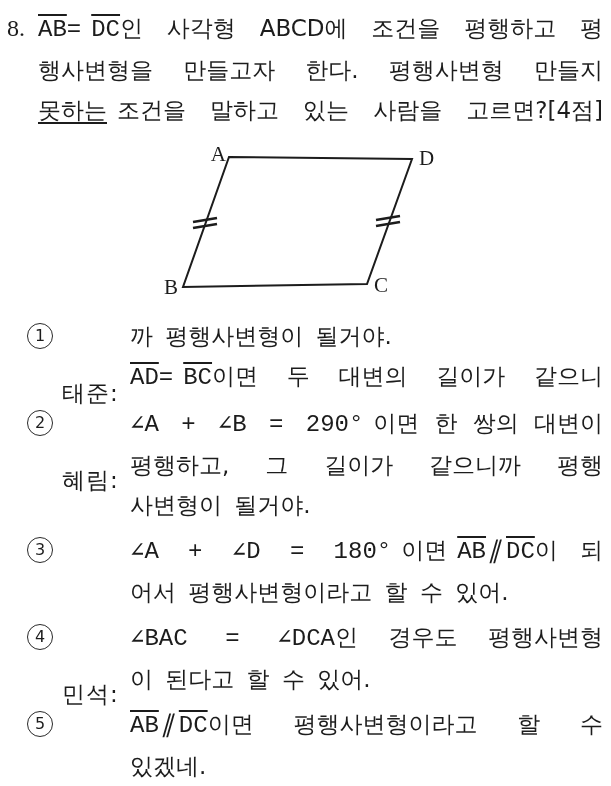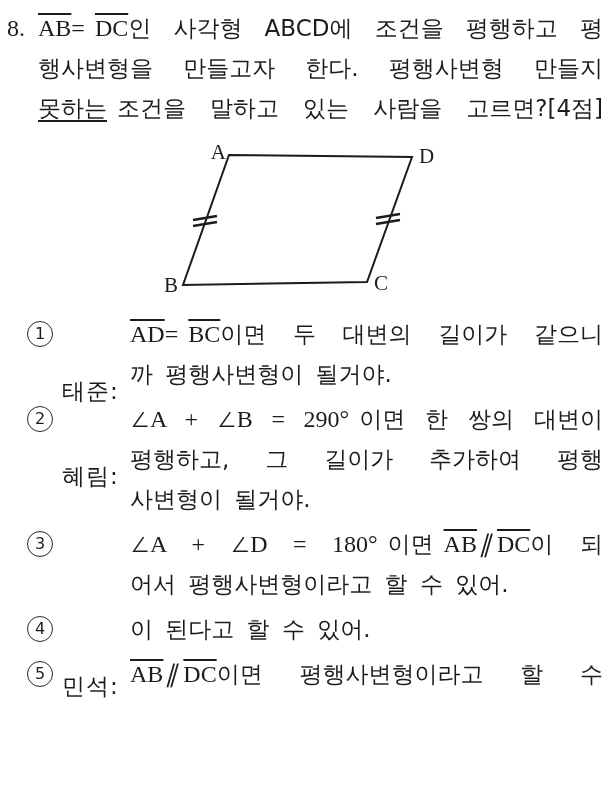--- a/index.html
+++ b/index.html
@@ -24,21 +24,21 @@
     font-size:24px; line-height:40px;
   }
   .tline {
     line-height:40px;
     word-spacing:5px;
     text-align:justify;
     text-align-last:justify;
   }
   
   .m {
-    font-family:Liberation Serif, serif;
+    font-family:Liberation Mono, monospace;
     font-size:24px;
   }
   .ov { text-decoration:overline; text-decoration-thickness:1.6px; }
   .ul { text-decoration:underline; text-decoration-thickness:1.6px; text-underline-offset:4px; }
   .sp-r { margin-right:10px; }
   .par {
     display:inline-block;
     transform:skewX(-16deg);
     font-family:"DejaVu Sans", sans-serif;
     margin:0 4px;
@@ -94,43 +94,45 @@
       <text class="vtx" x="30" y="158" text-anchor="end">B</text>
       <text class="vtx" x="226" y="156" text-anchor="start">C</text>
     </svg>
   </div>
 
   <div class="choices">
 
     <div class="choice">
       <span class="cnum">1</span>
       <span class="cname">태준:</span>
+      <div class="stmt-line">까 평행사변형이 될거야.</div>
       <div class="stmt-line jl"><span class="m ov">AD</span><span class="m sp-r">=</span><span class="m ov">BC</span><span>이면 두 대변의 길이가 같으니</span></div>
-      <div class="stmt-line">까 평행사변형이 될거야.</div>
     </div>
 
     <div class="choice">
       <span class="cnum">2</span>
       <span class="cname">혜림:</span>
       <div class="stmt-line jl"><span class="m sp-r">∠A + ∠B = 290°</span><span>이면 한 쌍의 대변이</span></div>
-      <div class="stmt-line jl">평행하고, 그 길이가 추가하여 평행</div>
+      <div class="stmt-line jl">평행하고, 그 길이가 같으니까 평행</div>
       <div class="stmt-line">사변형이 될거야.</div>
     </div>
 
     <div class="choice">
       <span class="cnum">3</span>
       <div class="stmt-line jl"><span class="m sp-r">∠A + ∠D = 180°</span><span class="sp-r">이면</span><span class="m ov">AB</span><span class="m par">∥</span><span class="m ov">DC</span><span>이 되</span></div>
       <div class="stmt-line">어서 평행사변형이라고 할 수 있어.</div>
     </div>
 
     <div class="choice">
       <span class="cnum">4</span>
       <span class="cname">민석:</span>
+      <div class="stmt-line jl"><span class="m">∠BAC = ∠DCA</span><span>인 경우도 평행사변형</span></div>
       <div class="stmt-line">이 된다고 할 수 있어.</div>
     </div>
 
     <div class="choice">
       <span class="cnum">5</span>
       <div class="stmt-line jl"><span class="m ov">AB</span><span class="m par">∥</span><span class="m ov">DC</span><span>이면 평행사변형이라고 할 수</span></div>
+      <div class="stmt-line">있겠네.</div>
     </div>
 
   </div>
 </div>
 
 </body></html>

